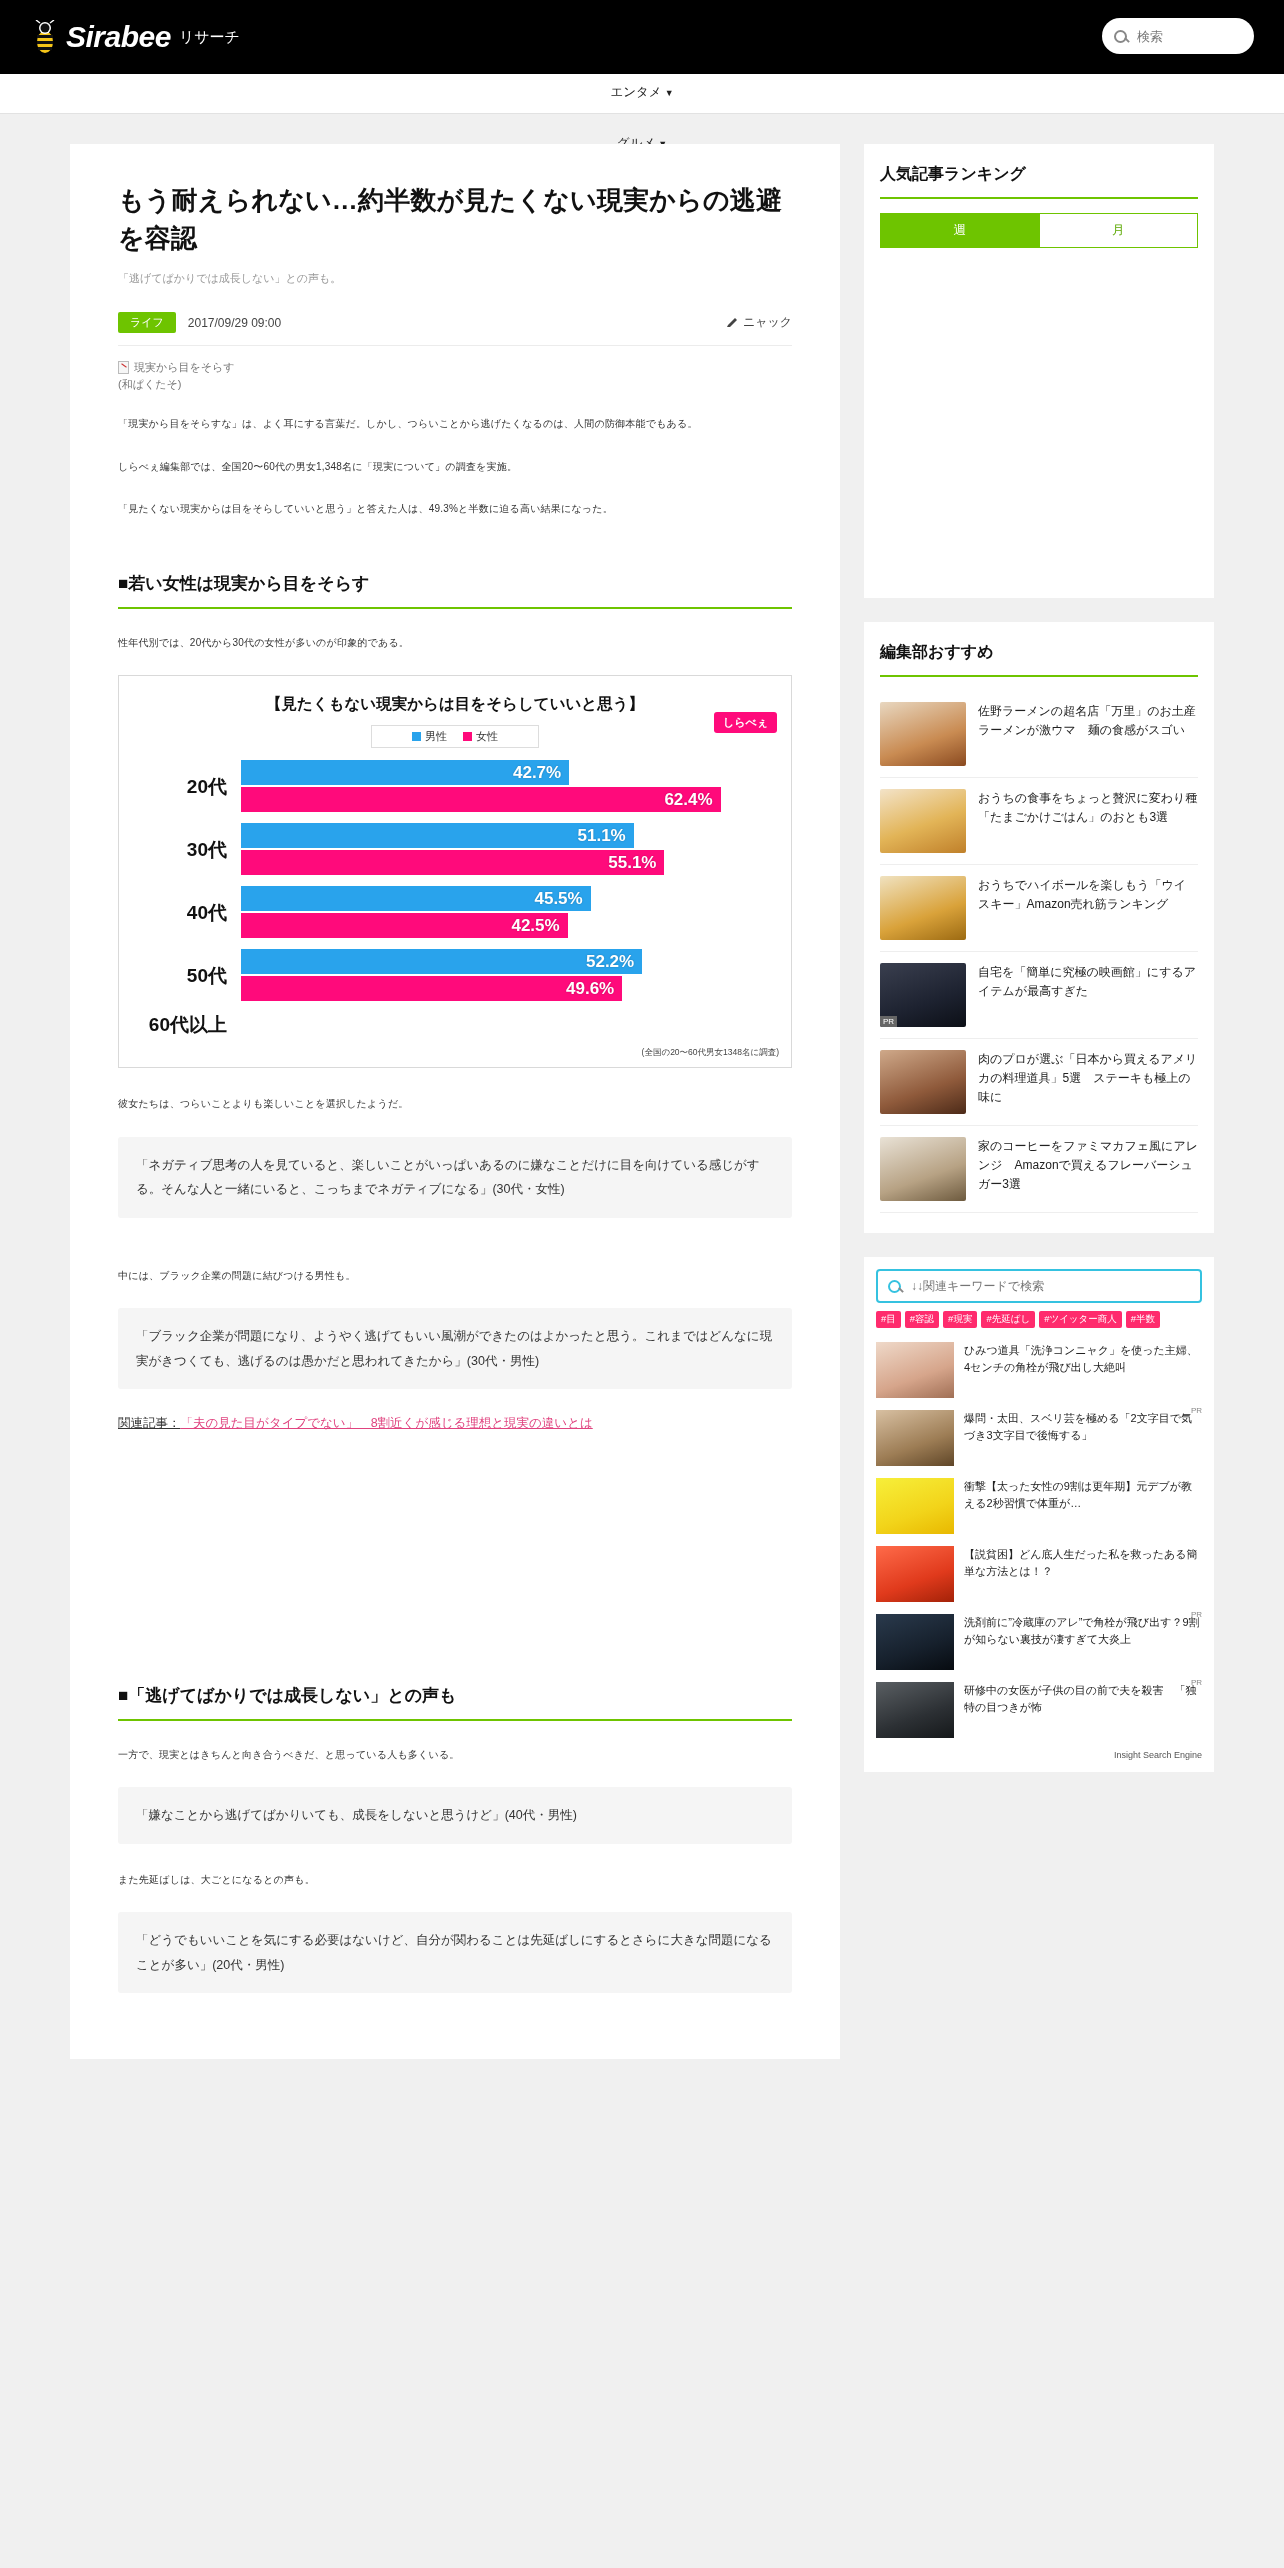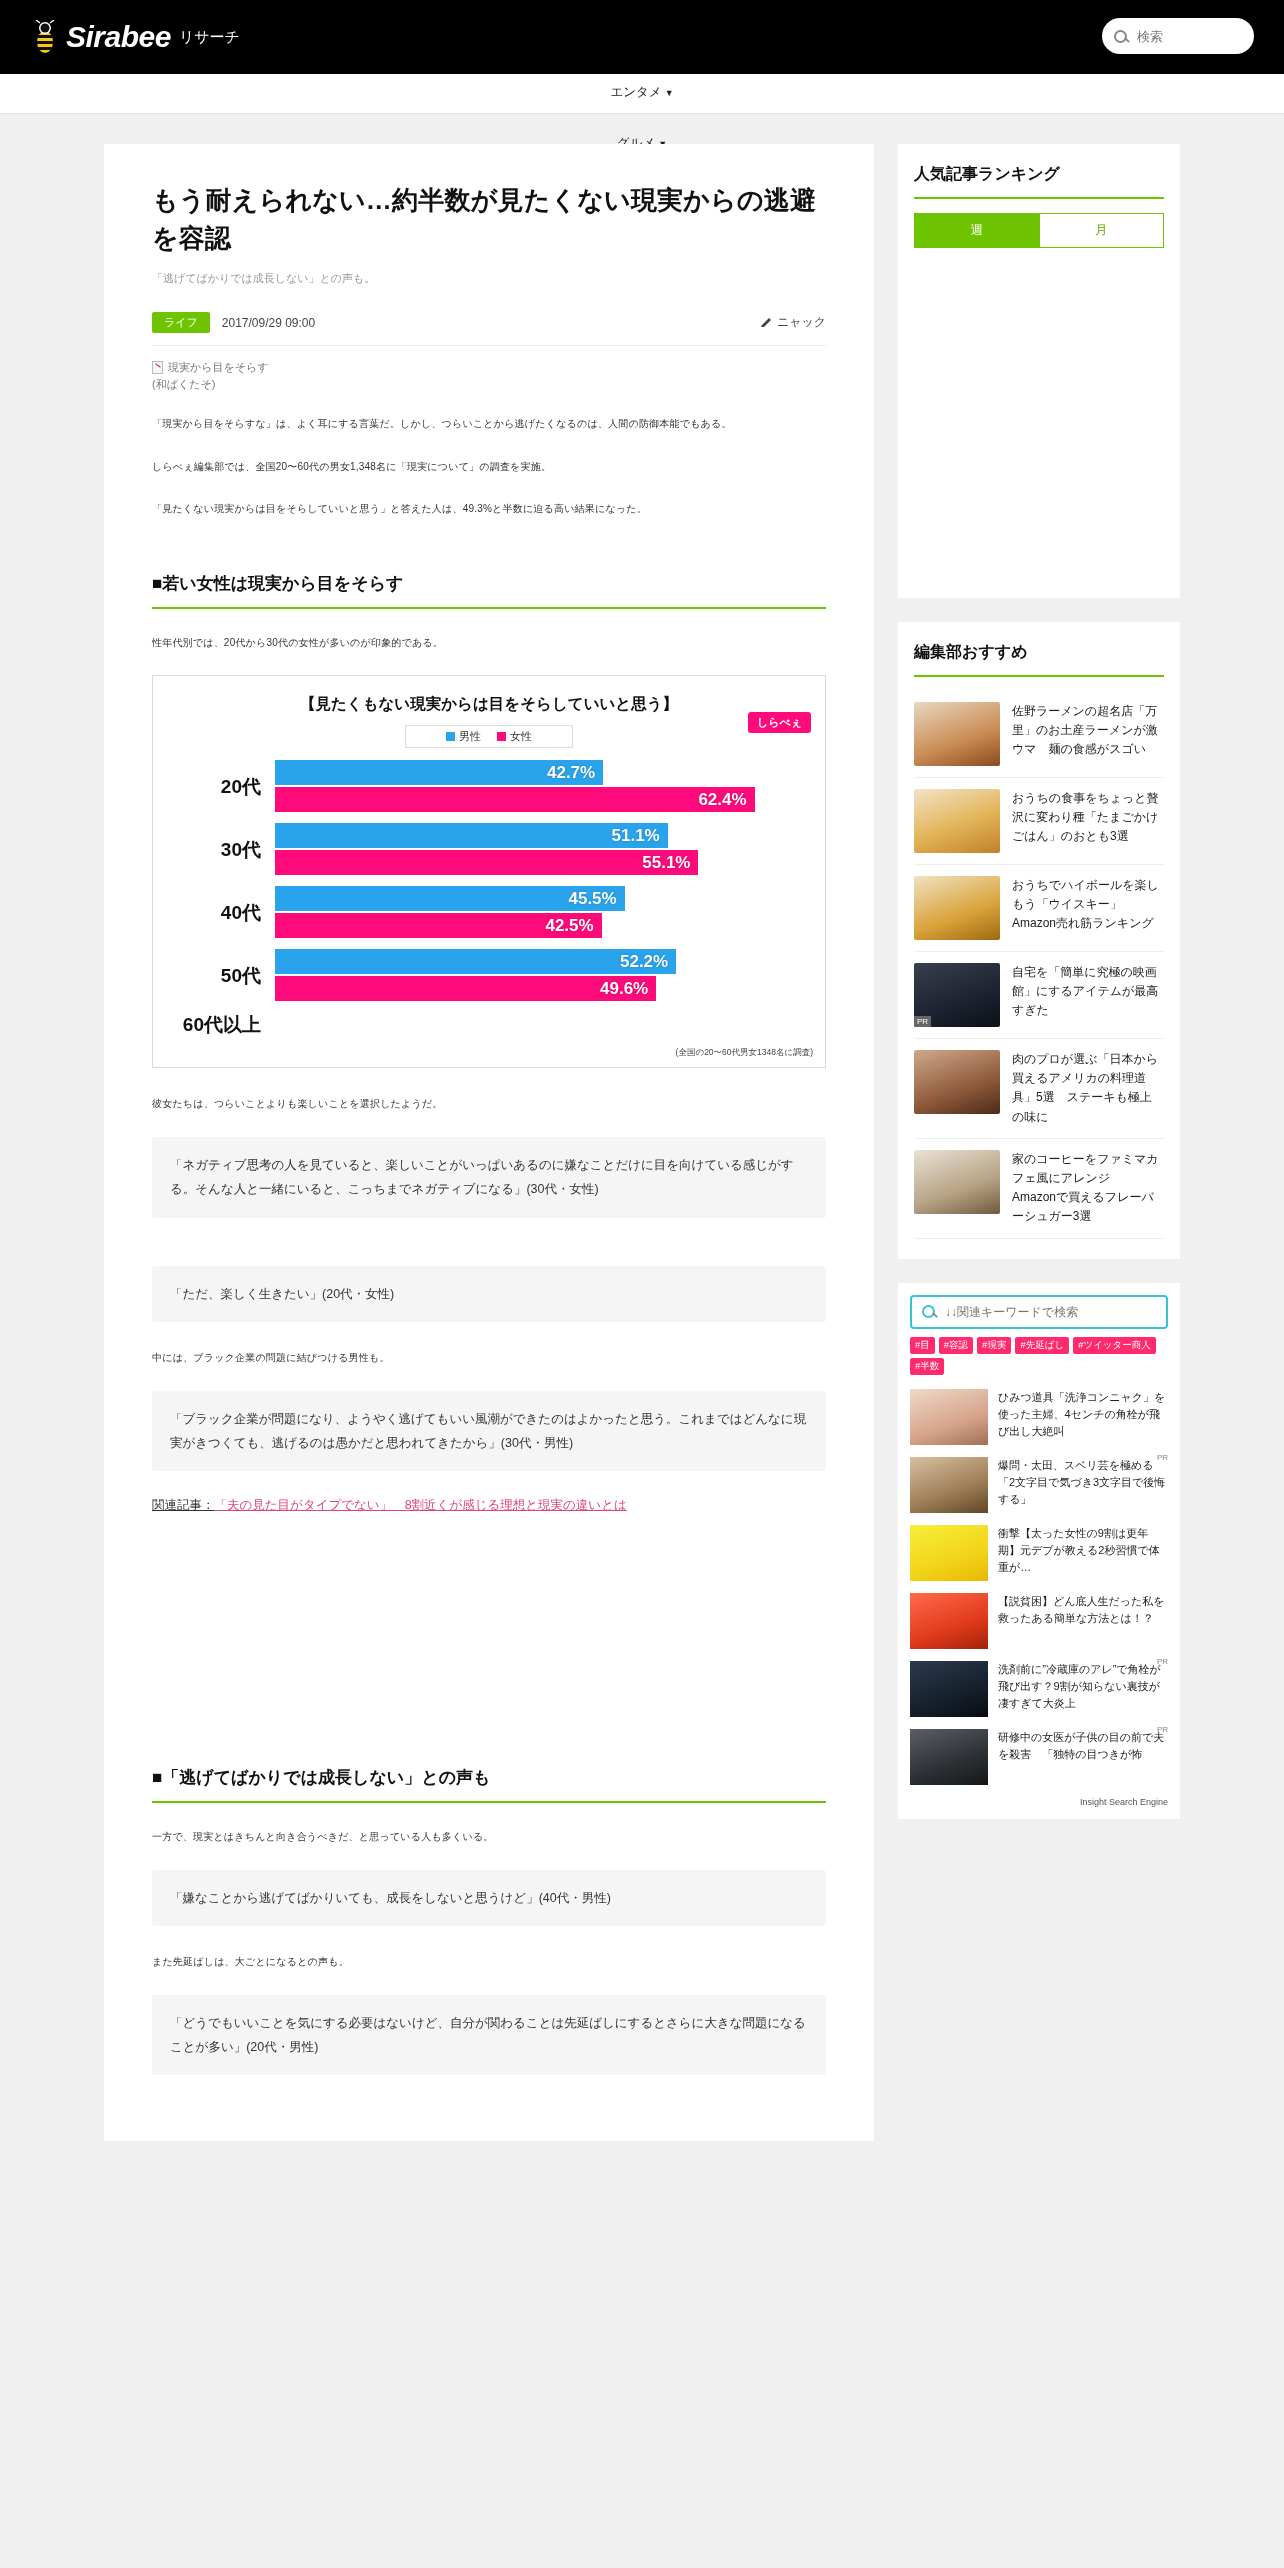--- a/index.html
+++ b/index.html
@@ -88,21 +88,21 @@
     justify-content: center;
     gap: 24px;
     align-items: flex-start;
   }
   .main {
     width: 770px;
     background: #fff;
     padding: 38px 48px 40px 48px;
   }
   .side {
-    width: 282px;
+    width: 350px;
     background: transparent;
   }
 
   
   h1.title {
     font-size: 26px;
     line-height: 1.45;
     margin: 0 0 14px 0;
     font-weight: bold;
     color: #111;
@@ -391,21 +391,20 @@
             <div class="rowlabel">60代以上</div>
           </div>
         </div>
       <div class="chart-note">(全国の20〜60代男女1348名に調査)</div>
     </div>
 
     <p class="para">彼女たちは、つらいことよりも楽しいことを選択したようだ。</p>
 
     <div class="quote">「ネガティブ思考の人を見ていると、楽しいことがいっぱいあるのに嫌なことだけに目を向けている感じがする。そんな人と一緒にいると、こっちまでネガティブになる」(30代・女性)</div>
     <div style="height:22px"></div>
-    <div class="quote">「ただ、楽しく生きたい」(20代・女性)</div>
 
     <p class="para">中には、ブラック企業の問題に結びつける男性も。</p>
     <div class="quote">「ブラック企業が問題になり、ようやく逃げてもいい風潮ができたのはよかったと思う。これまではどんなに現実がきつくても、逃げるのは愚かだと思われてきたから」(30代・男性)</div>
 
     <div class="rel">
       <span class="lbl">関連記事：</span><a href="#">「夫の見た目がタイプでない」　8割近くが感じる理想と現実の違いとは</a>
     </div>
 
     <div class="blank-gap"></div>
 

